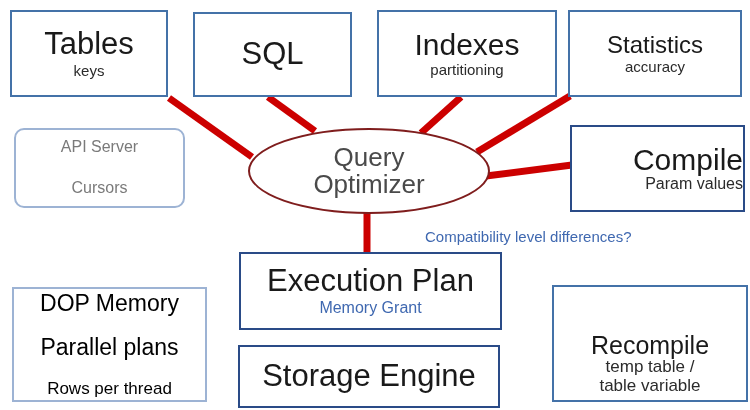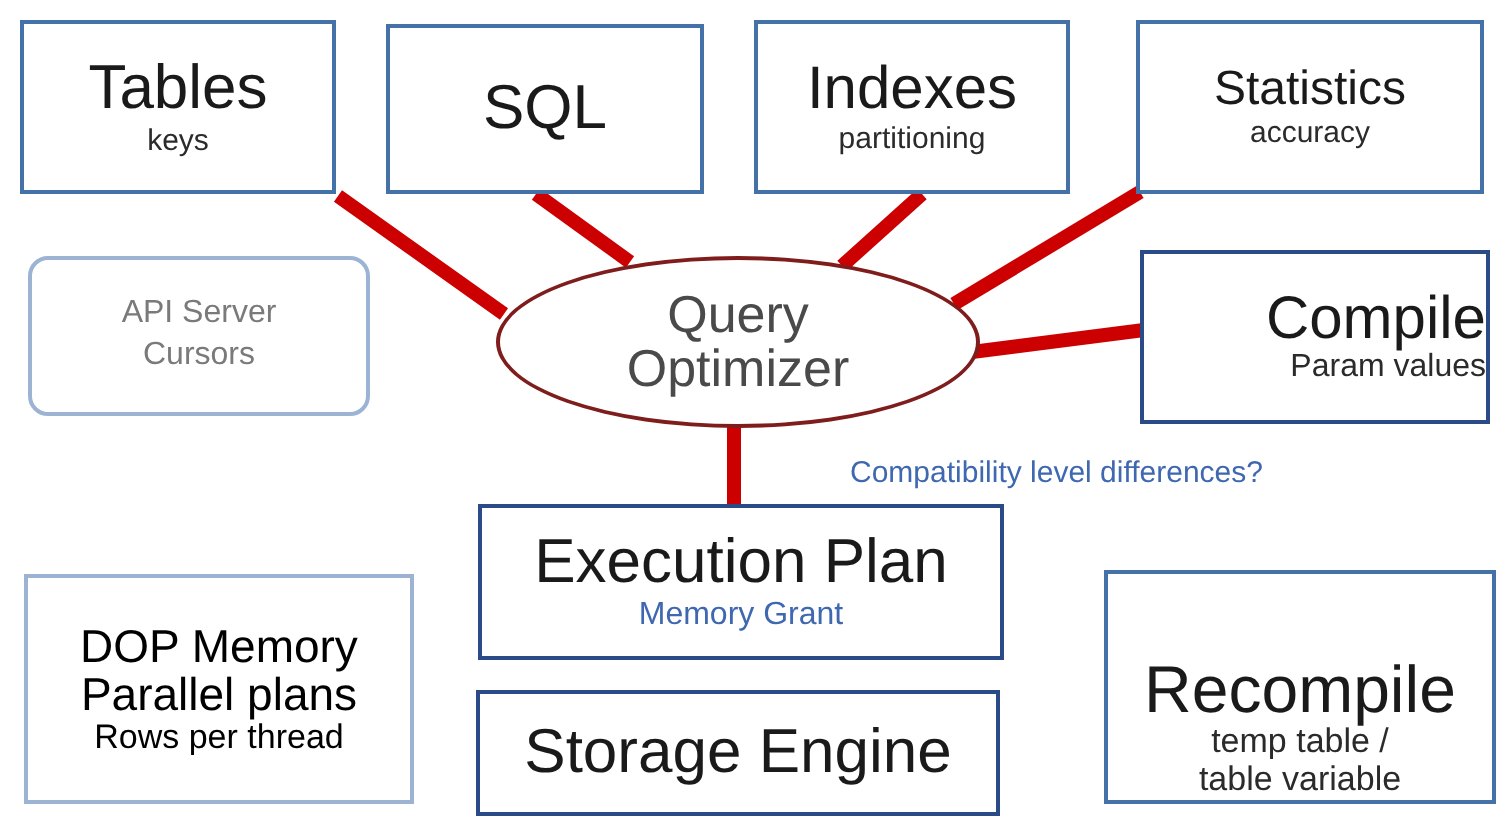--- a/index.html
+++ b/index.html
@@ -46,34 +46,34 @@
     color: #1a1a1a;
     font-weight: 400;
     white-space: nowrap;
   }
   .node .sub {
     color: #2b2b2b;
     white-space: nowrap;
   }
   
   .node.strong { border-color: #2a4b87; }
-  .node.soft   { border-color: #9db3d4; }
+  .node.soft   { border-color: #9db3d4; gap: 20px; }
   .node.muted .sub   { color: #7a7a7a; }
   .node.rounded { border-radius: 10px; }
   .sub.blue { color: #3f68b0; }
 
   
   #node-tables        { left: 10px;  top: 10px;  width: 158px; height: 87px; }
   #node-tables .title { font-size: 31px; }
   #node-tables .sub   { font-size: 15px; margin-top: 2px; }
 
   #node-sql           { left: 193px; top: 12px;  width: 159px; height: 85px; }
   #node-sql .title    { font-size: 31px; }
 
-  #node-indexes       { left: 377px; top: 10px;  width: 158px; height: 87px; }
+  #node-indexes       { left: 377px; top: 10px;  width: 180px; height: 87px; }
   #node-indexes .title{ font-size: 30px; }
   #node-indexes .sub  { font-size: 15px; margin-top: 2px; }
 
   #node-statistics       { left: 568px; top: 10px; width: 174px; height: 87px; }
   #node-statistics .title{ font-size: 24px; }
   #node-statistics .sub  { font-size: 15px; margin-top: 2px; }
 
   #node-api            { left: 14px;  top: 128px; width: 171px; height: 80px; }
   #node-api .sub       { font-size: 16px; }
   #node-api .sub + .sub{ margin-top: 4px; }
@@ -88,21 +88,21 @@
 
   #node-storage        { left: 238px; top: 345px; width: 262px; height: 63px; }
   #node-storage .title { font-size: 31px; }
 
   #node-dop            { left: 12px;  top: 287px; width: 195px; height: 115px; }
   #node-dop .l1        { font-size: 23px; }
   #node-dop .l2        { font-size: 23px; }
   #node-dop .l3        { font-size: 17px; margin-top: 1px; }
 
   #node-recompile          { left: 552px; top: 285px; width: 196px; height: 117px; }
-  #node-recompile .title   { font-size: 33px; margin-top: 40px; }
+  #node-recompile .title   { font-size: 25px; margin-top: 40px; }
   #node-recompile .sub     { font-size: 17px; }
   #node-recompile .sub.s2  { margin-top: 1px; }
 
   
   #ellipse-optimizer {
     position: absolute;
     left: 248px;
     top: 128px;
     width: 242px;
     height: 86px;

